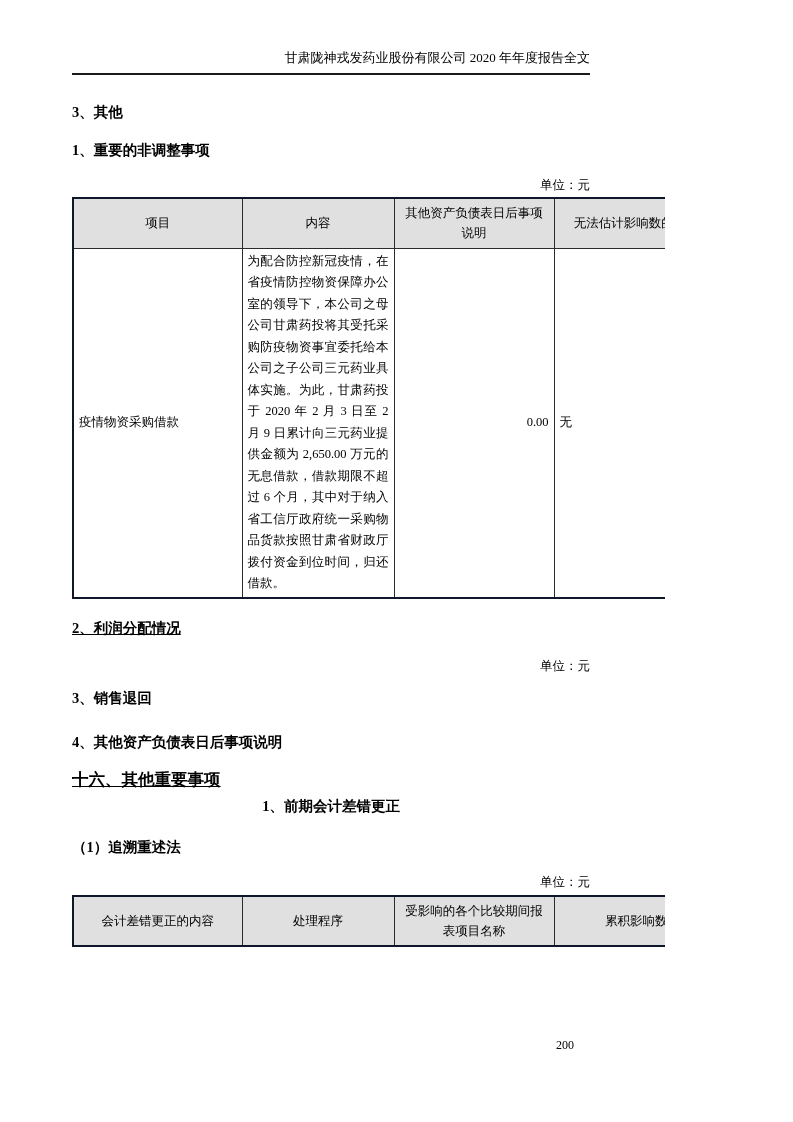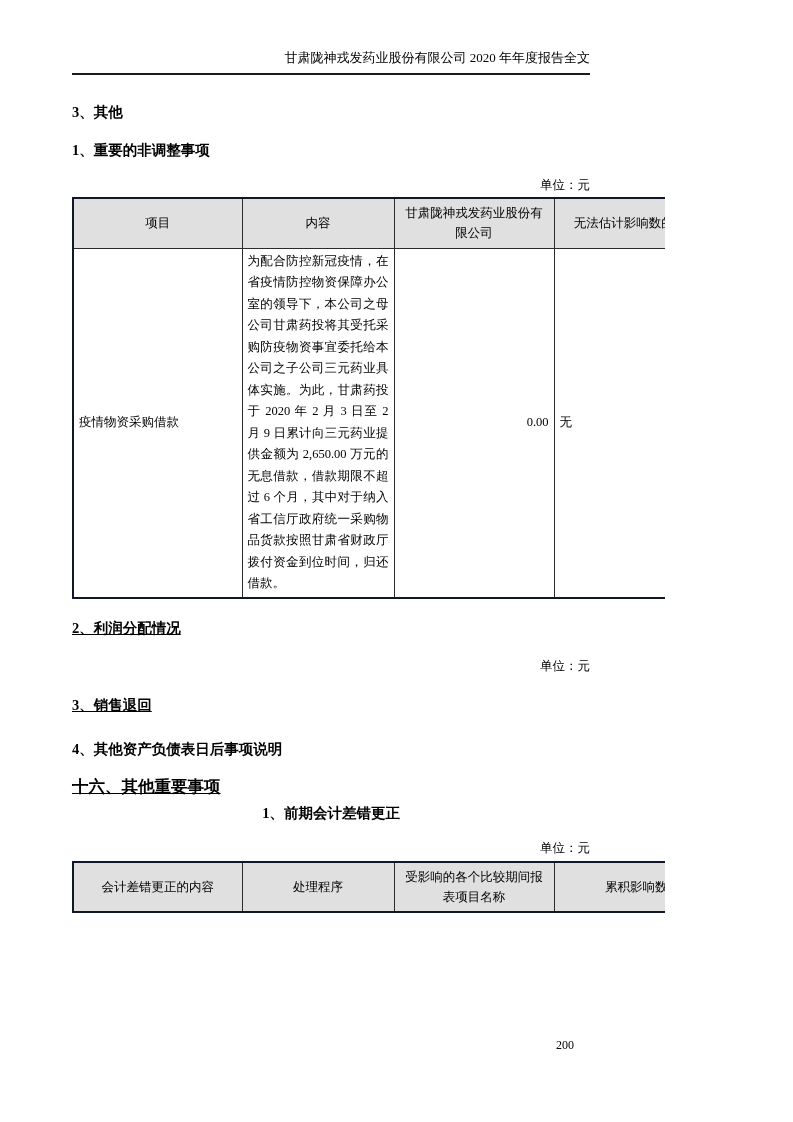--- a/index.html
+++ b/index.html
@@ -36,21 +36,21 @@
   }
   .h-major {
     margin: 0;
     font-size: 16.5px;
     font-weight: bold;
     line-height: 20px;
   }
   #h-sec15 { margin-top: 24px; }
   #h-sec15-1 { margin-top: 21px; }
   #h-sec15-2 { margin-top: 21px; text-decoration: underline; }
-  #h-sec15-3 { margin-top: 23px; text-decoration: underline; }
+  #h-sec15-3 { margin-top: 16px; }
   #h-sec15-4 { margin-top: 27px; }
   #h-sec16 { margin-top: 19px; text-decoration: underline; }
   #h-sec16-1 { margin-top: 8px; text-align: center; }
   #h-sec16-1-1 { margin-top: 24px; }
   .unit-label {
     margin-top: 19px;
     text-align: right;
     font-size: 12.5px;
     line-height: 15px;
   }
@@ -131,21 +131,21 @@
       <colgroup>
         <col style="width:169px">
         <col style="width:152px">
         <col style="width:160px">
         <col style="width:165px">
       </colgroup>
       <thead>
         <tr>
           <th>项目</th>
           <th>内容</th>
-          <th>甘肃陇神戎发药业股份有限公司</th>
+          <th>其他资产负债表日后事项说明</th>
           <th>无法估计影响数的原因</th>
         </tr>
       </thead>
       <tbody>
         <tr>
           <td class="cell-item">疫情物资采购借款</td>
           <td class="cell-content">为配合防控新冠疫情，在省疫情防控物资保障办公室的领导下，本公司之母公司甘肃药投将其受托采购防疫物资事宜委托给本公司之子公司三元药业具体实施。为此，甘肃药投于 2020 年 2 月 3 日至 2 月 9 日累计向三元药业提供金额为 2,650.00 万元的无息借款，借款期限不超过 6 个月，其中对于纳入省工信厅政府统一采购物品货款按照甘肃省财政厅拨付资金到位时间，归还借款。</td>
           <td class="cell-impact">0.00</td>
           <td class="cell-reason">无</td>
         </tr>
@@ -157,20 +157,21 @@
     <div class="unit-label" id="unit-2">单位：元</div>
 
     <h3 class="h-sub" id="h-sec15-3">3、销售退回</h3>
 
     <h3 class="h-sub" id="h-sec15-4">4、其他资产负债表日后事项说明</h3>
 
     <h2 class="h-major" id="h-sec16">十六、其他重要事项</h2>
 
     <h3 class="h-sub" id="h-sec16-1">1、前期会计差错更正</h3>
 
+    <h3 class="h-sub" id="h-sec16-1-1">（1）追溯重述法</h3>
 
     <div class="unit-label" id="unit-3">单位：元</div>
 
     <table class="report" id="table-2">
       <colgroup>
         <col style="width:169px">
         <col style="width:152px">
         <col style="width:160px">
         <col style="width:165px">
       </colgroup>

